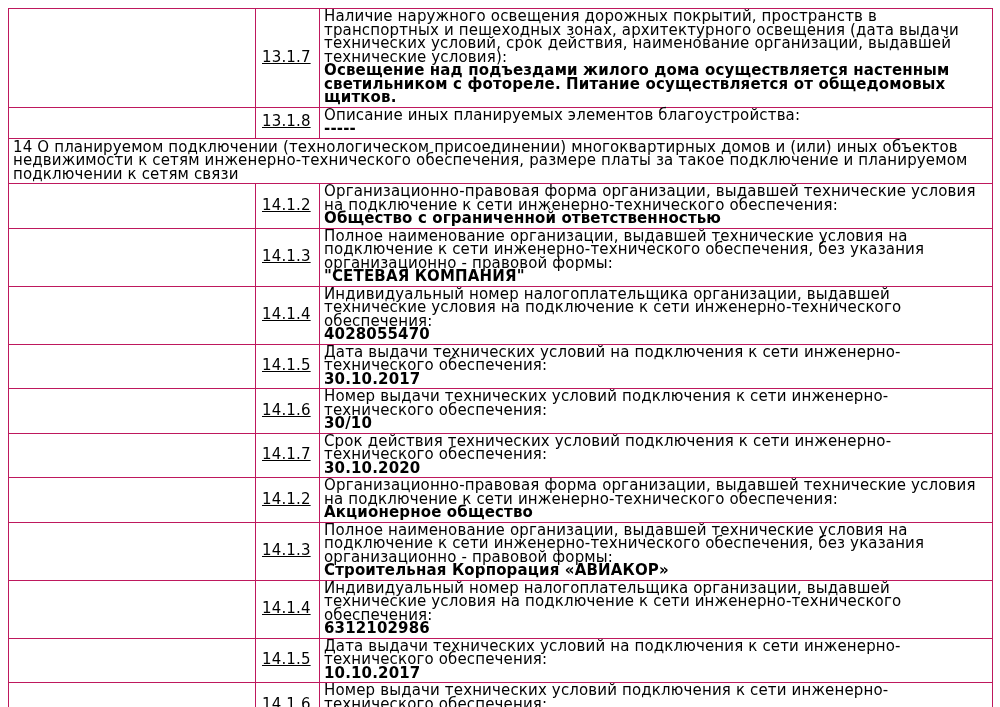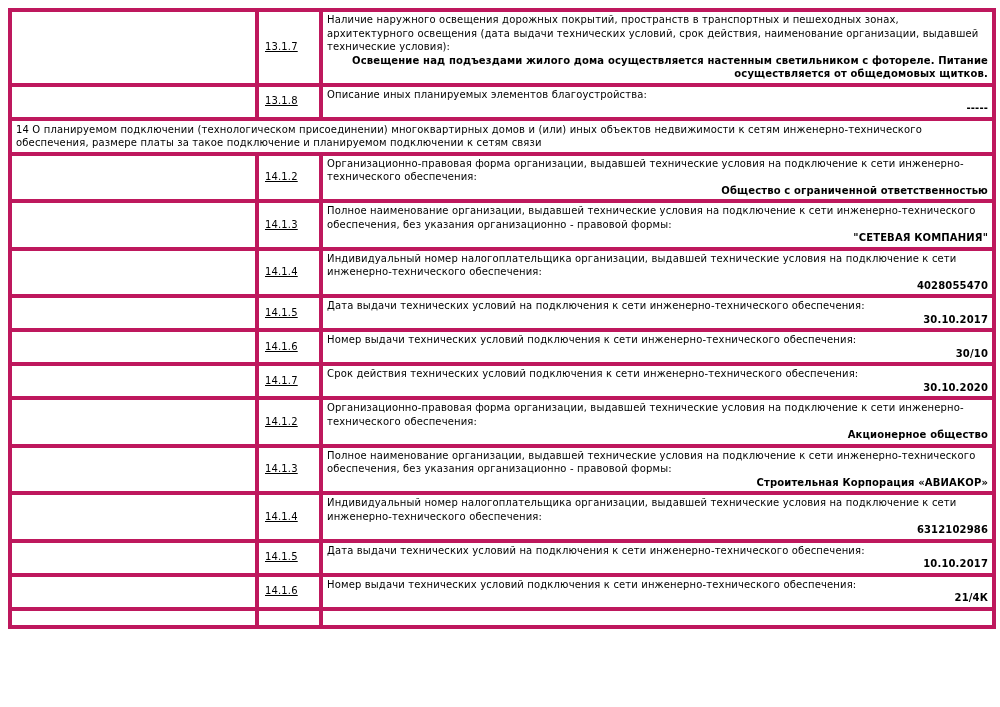--- a/index.html
+++ b/index.html
@@ -19,43 +19,42 @@
   }
   table.doc-table {
     border-collapse: collapse;
     width: 984px;
     table-layout: fixed;
   }
   col.c1 { width: 247px; }
   col.c2 { width: 64px; }
   col.c3 { width: 673px; }
   td {
-    border: 4px solid #be185d;
+    border: 1px solid #be185d;
     vertical-align: top;
     padding: 1px 4px 2px 4px;
-    font-size: 10px;
+    font-size: 15px;
     line-height: 13.5px;
     letter-spacing: 0.15px;
     word-wrap: break-word;
   }
   td.num {
     vertical-align: middle;
     padding-left: 6px;
     text-decoration: underline;
   }
   td.sec {
     padding-top: 2px;
   }
   td.section-header {
     padding-top: 2px;
     padding-bottom: 2px;
   }
   .value {
     font-weight: bold;
-    text-align: right;
   }
   tr.filler td {
     height: 10px;
   }
 </style>
 </head>
 <body>
 
 <div class="page">
   <table class="doc-table">

